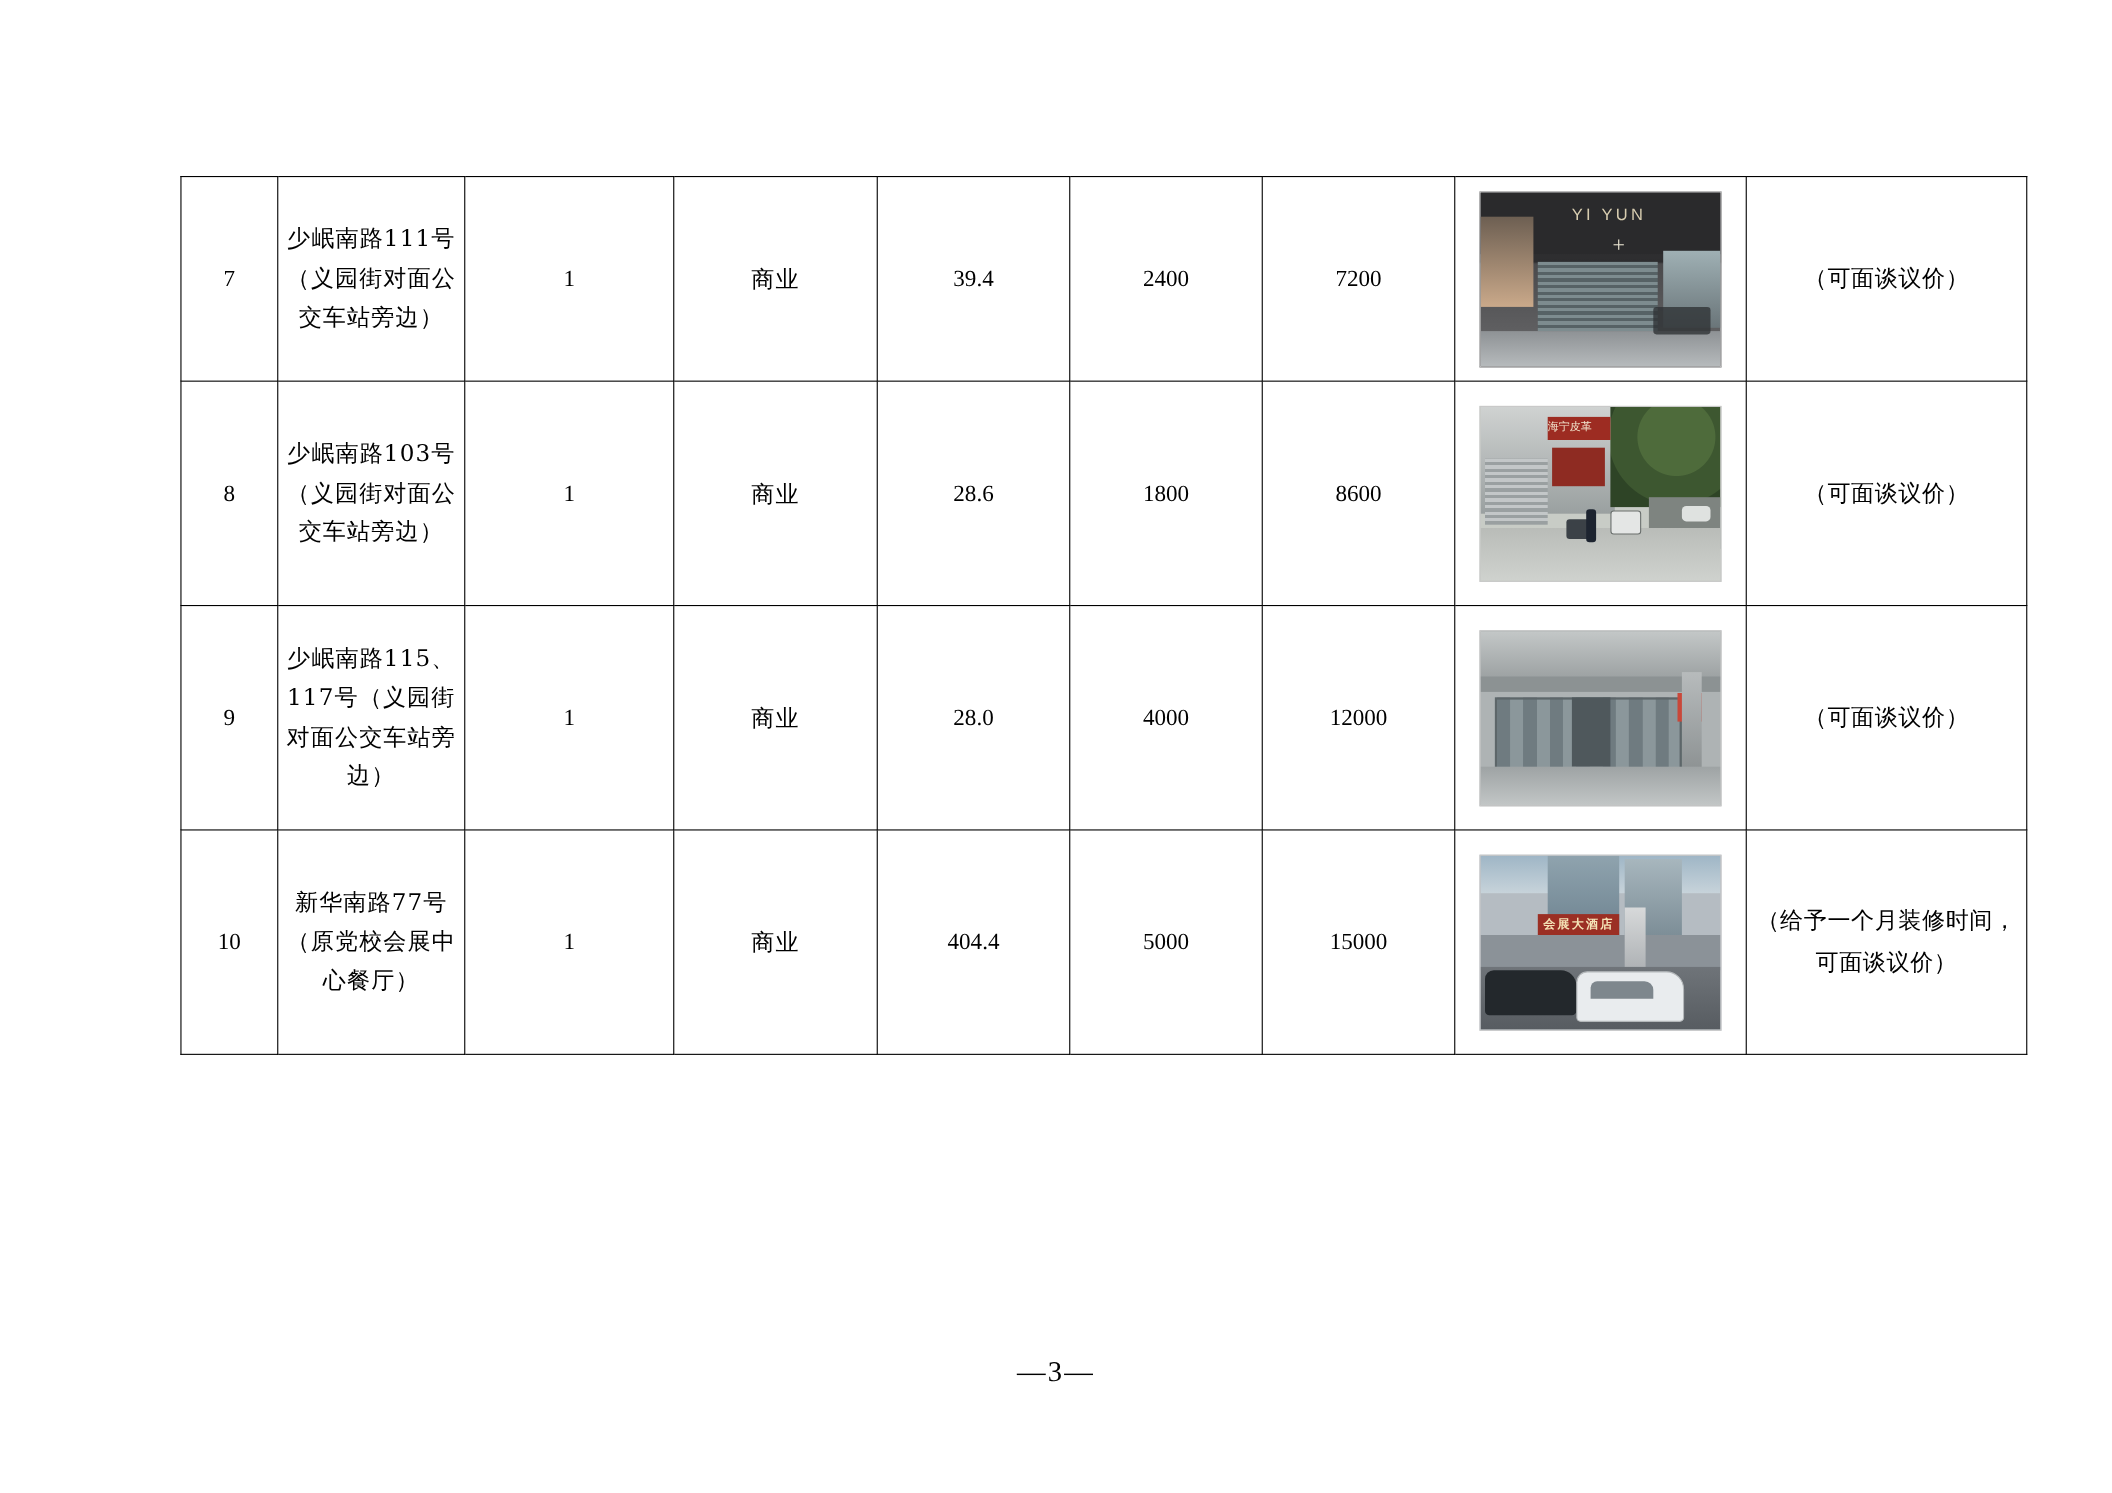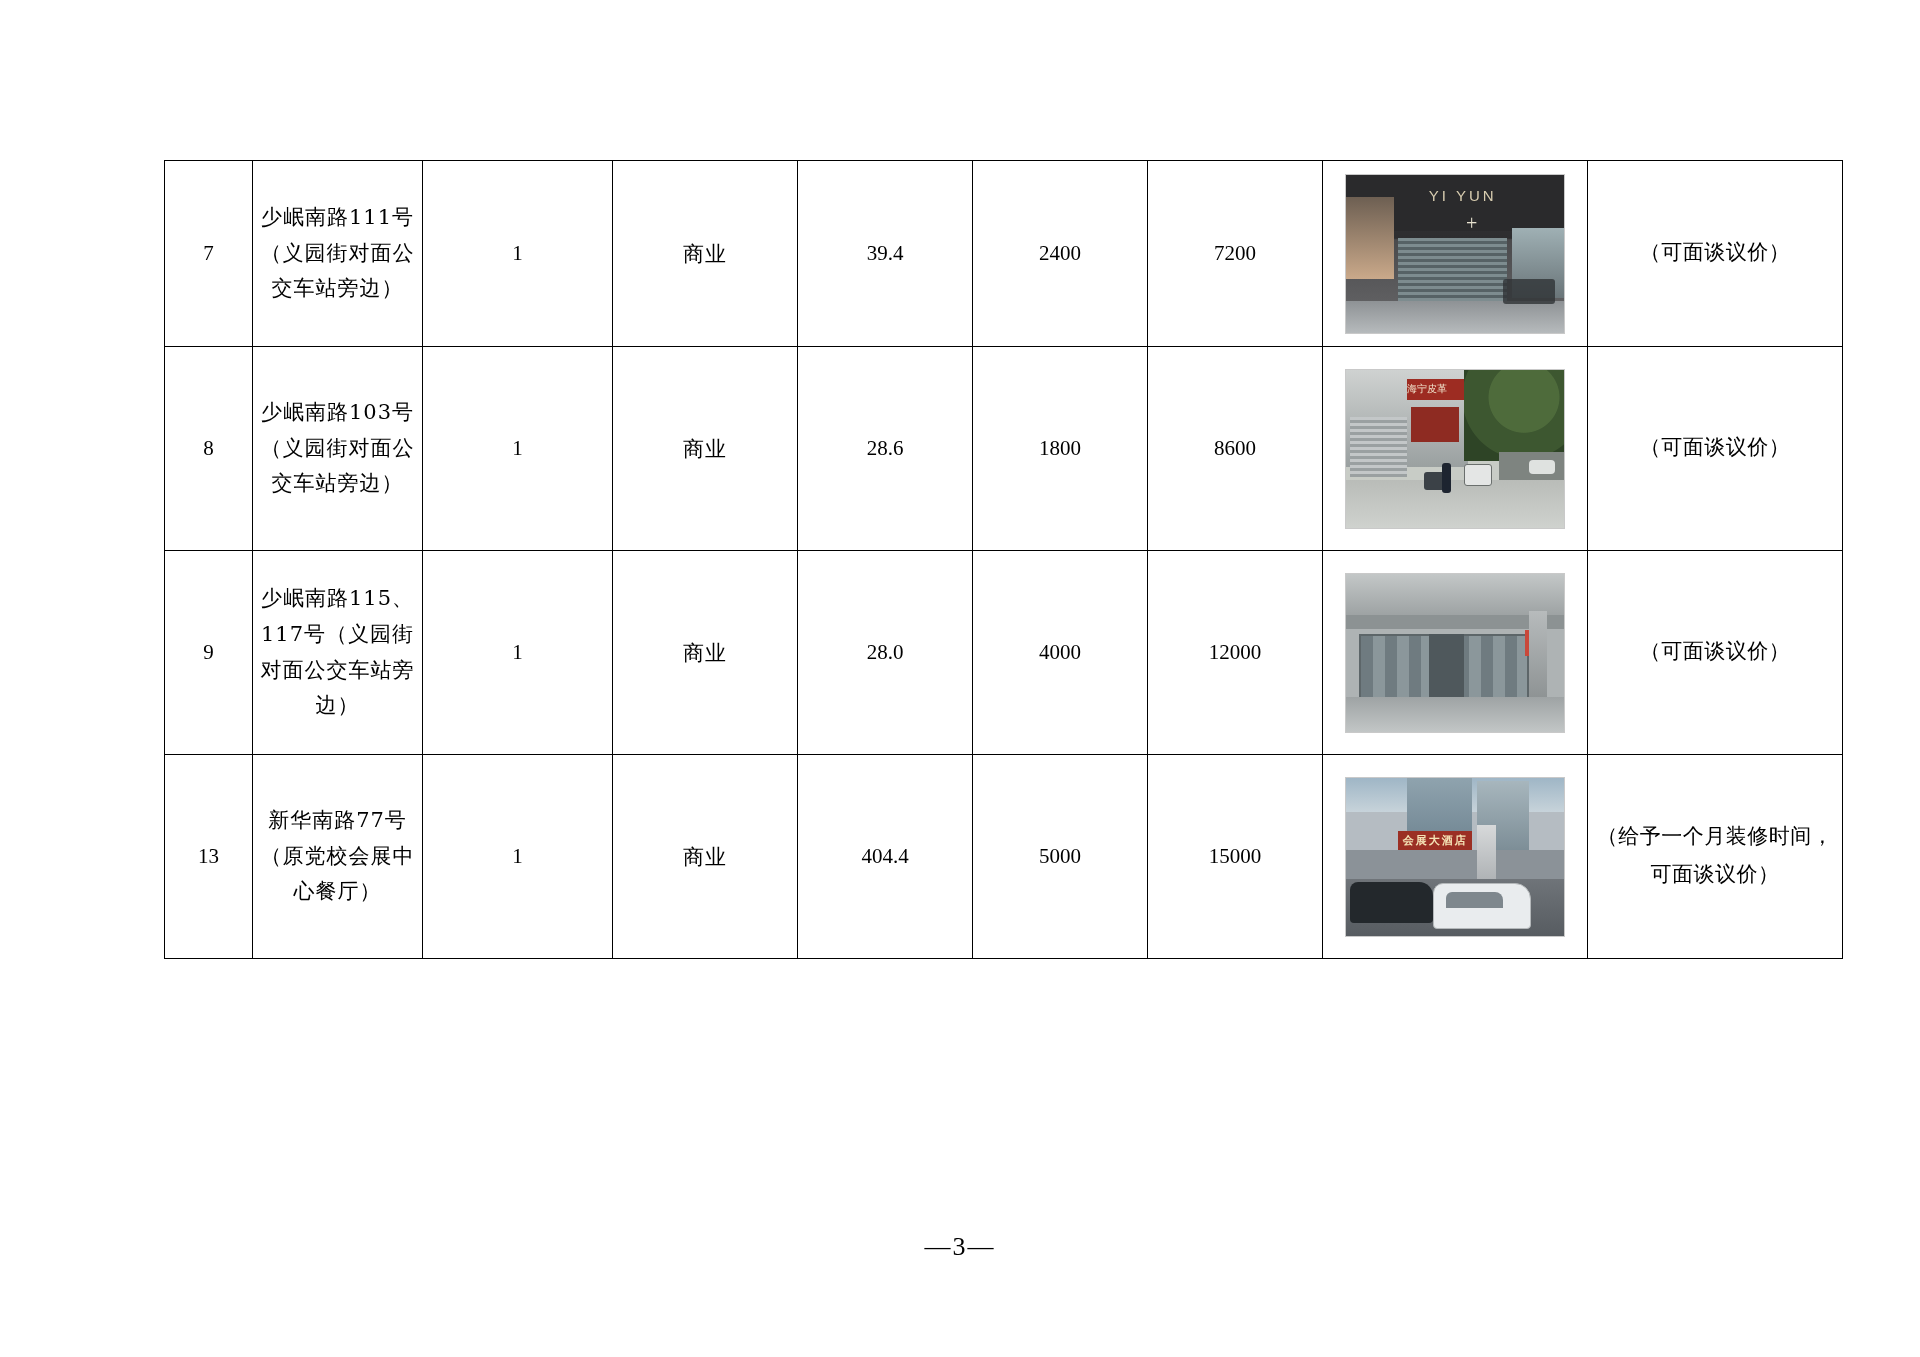--- a/index.html
+++ b/index.html
@@ -57,21 +57,21 @@
   .num-cell {
     font-family: "Liberation Serif", serif;
     font-size: 23px;
   }
   .cn-cell {
     font-family: "DejaVu Serif", serif;
     font-size: 21px;
     letter-spacing: 1px;
   }
   .remark-cell {
-    font-family: Liberation Mono, monospace;
+    font-family: Liberation Sans, sans-serif;
     font-size: 20px;
     line-height: 1.8;
     letter-spacing: 0.5px;
     padding: 6px 12px;
   }
   .photo-cell {
     padding: 10px 6px;
     margin-left: 48px;
   }
   .photo {
@@ -235,21 +235,21 @@
             <div class="door"></div>
             <div class="poster"></div>
             <div class="column"></div>
             <div class="ground"></div>
           </div>
         </td>
         <td class="remark-cell">（可面谈议价）</td>
       </tr>
 
       <tr class="row-10">
-        <td class="num-cell">13</td>
+        <td class="num-cell">10</td>
         <td class="addr-cell">新华南路77号（原党校会展中心餐厅）</td>
         <td class="num-cell">1</td>
         <td class="cn-cell">商业</td>
         <td class="num-cell">404.4</td>
         <td class="num-cell">5000</td>
         <td class="num-cell">15000</td>
         <td class="photo-cell">
           <div class="photo ph4">
             <div class="sky"></div>
             <div class="tower"></div>

